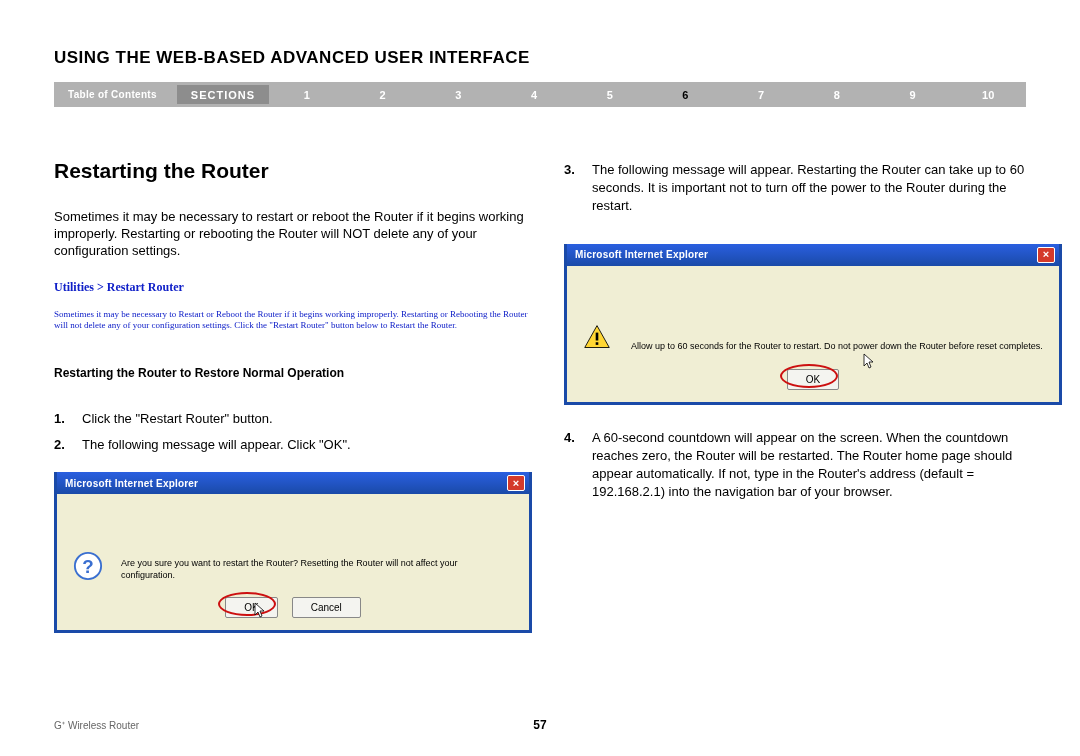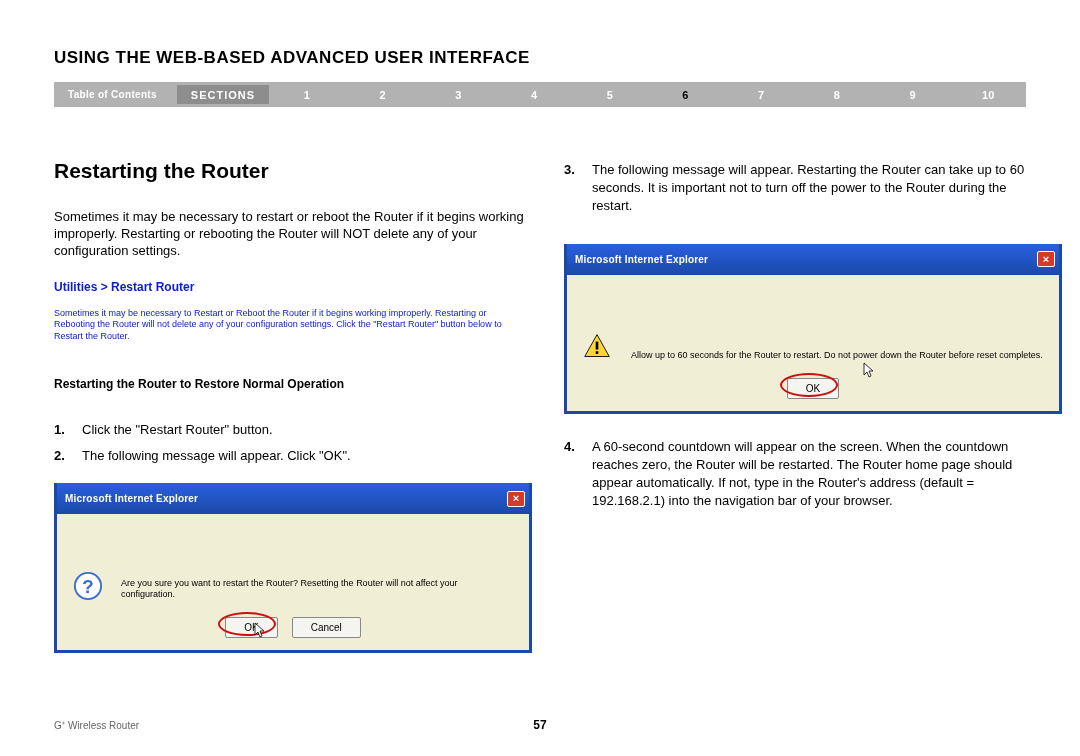--- a/index.html
+++ b/index.html
@@ -73,20 +73,21 @@
       margin-bottom: 26px;
     }
     .para {
       font-size: 13px;
       line-height: 1.3;
       margin-bottom: 20px;
     }
     .utilpanel {
       margin-top: 20px;
       margin-bottom: 16px;
+      font-family: Liberation Serif, serif;
     }
     .breadcrumb {
       color: #1020c8;
       font-size: 12px;
       font-weight: bold;
       margin-bottom: 14px;
     }
     .helptext {
       color: #1020c8;
       font-size: 9px;
@@ -129,21 +130,21 @@
     }
     .dialog {
       border: 3px solid #1a4aa8;
       border-top: none;
       margin-top: 18px;
       width: 478px;
     }
     .dialog.small { width: 498px; margin-top: 6px; }
     .dialog-titlebar {
       background: linear-gradient(to bottom, #2a5fe0 0%, #1a4aa8 100%);
-      height: 31px;
+      height: 22px;
       display: flex;
       align-items: center;
       justify-content: space-between;
       padding: 0 4px 0 8px;
     }
     .dialog-title {
       color: #fff;
       font-size: 10px;
       font-weight: bold;
       letter-spacing: 0.2px;

